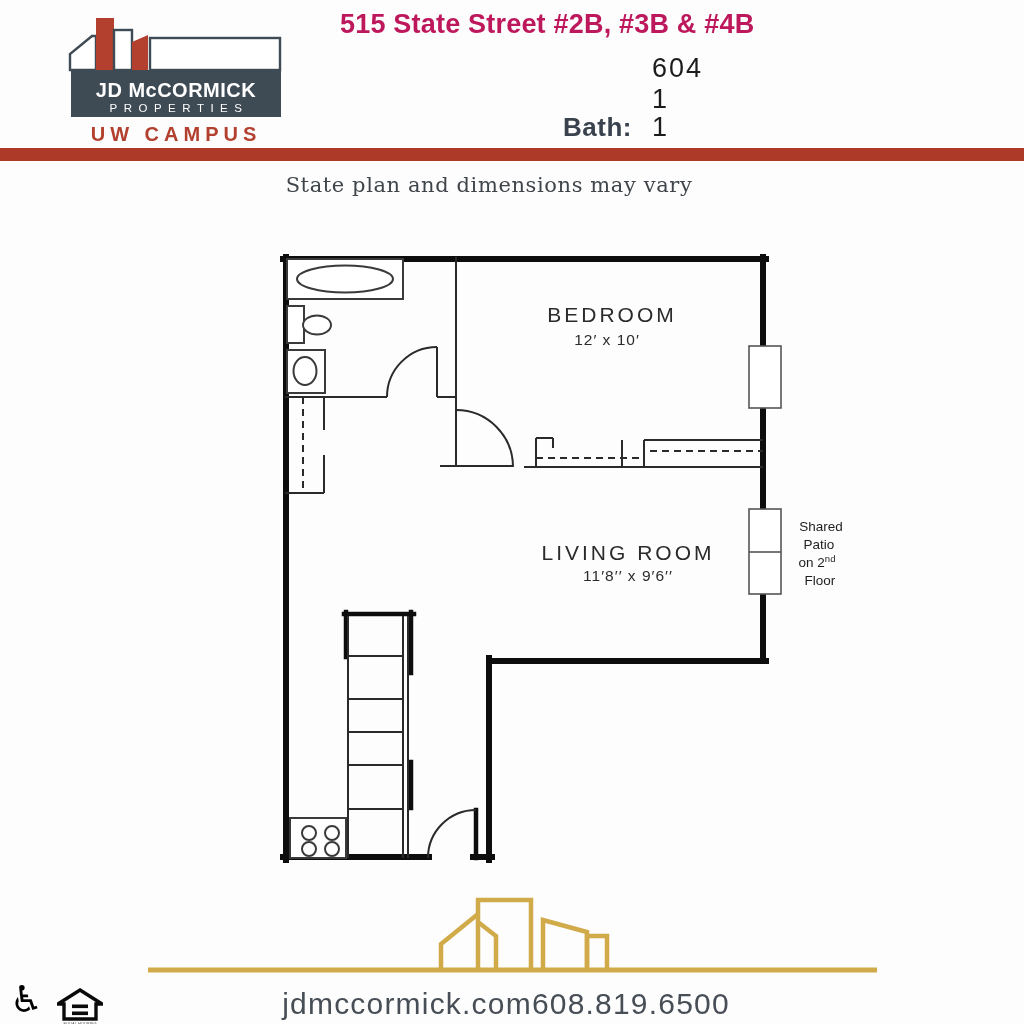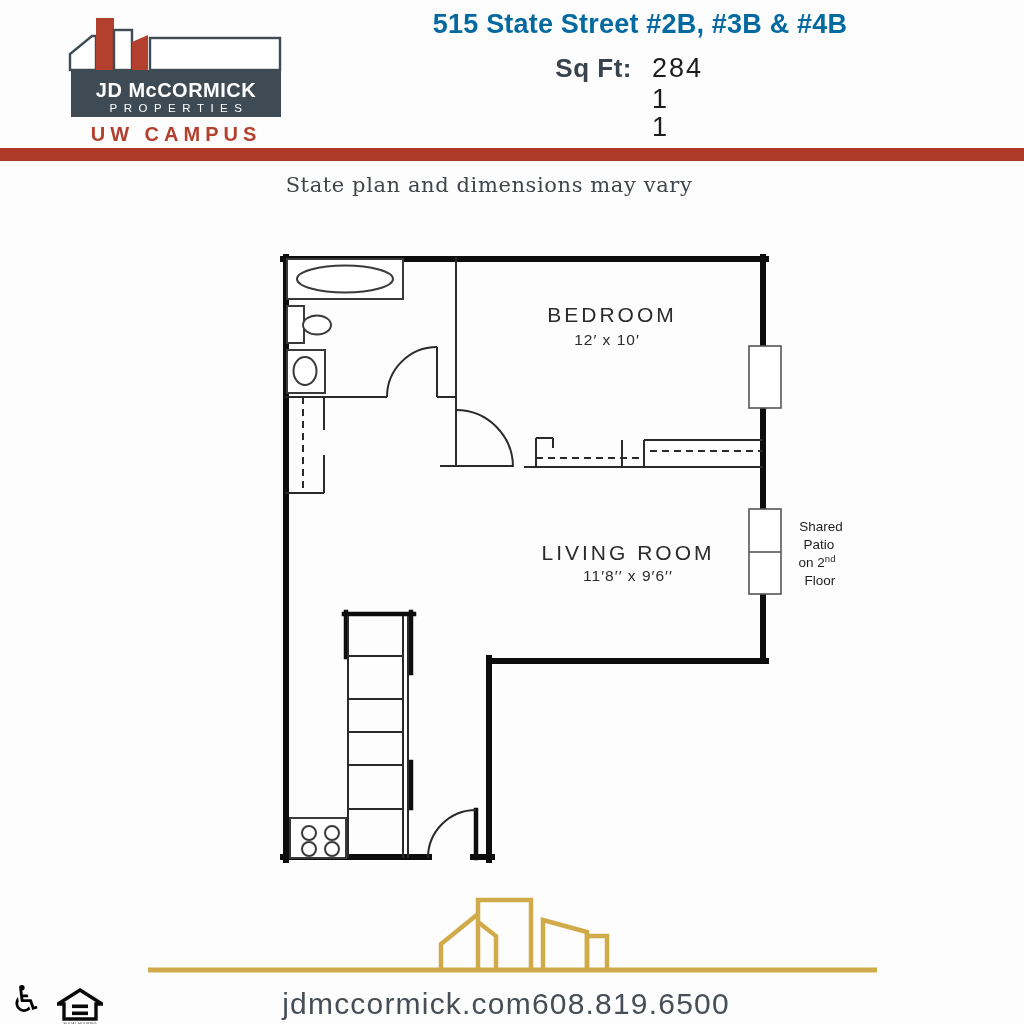--- a/index.html
+++ b/index.html
@@ -4,22 +4,22 @@
 <style>
   html,body{margin:0;padding:0;}
   body{
     width:1024px;height:1024px;position:relative;overflow:hidden;
     background:#fdfdfd;
     font-family:"Liberation Sans", sans-serif;
   }
   
   .logo-svg{position:absolute;left:58px;top:8px;}
   .title{
-    position:absolute;left:340px;top:9px;width:600px;text-align:center;
-    font-size:27px;font-weight:800;letter-spacing:.2px;color:#0369a1;
+    position:absolute;left:340px;top:9px;width:600px;
+    font-size:27px;font-weight:800;letter-spacing:.2px;color:#be185d;
   }
   .stat-row{position:absolute;left:340px;width:600px;height:29px;}
   .stat-row .lbl{
     position:absolute;left:0;width:292px;text-align:right;
     font-size:26px;font-weight:800;color:#39424d;letter-spacing:.5px;
   }
   .stat-row .val{
     position:absolute;left:312px;font-size:27px;font-weight:400;
     color:#1c1c1c;letter-spacing:2px;
   }
@@ -66,27 +66,27 @@
   </g>
   <rect x="13" y="62" width="210" height="47" fill="#3e4a54"></rect>
   <text x="118" y="89" text-anchor="middle" fill="#ffffff" font-size="20" font-weight="800" letter-spacing="0.5">JD McCORMICK</text>
   <text x="121" y="104" text-anchor="middle" fill="#ffffff" font-size="11.5" letter-spacing="6.5">PROPERTIES</text>
   <text x="118" y="133" text-anchor="middle" fill="#b3402e" font-size="20" font-weight="800" letter-spacing="5">UW CAMPUS</text>
 </svg>
 
 <div class="title">515 State Street #2B, #3B &amp; #4B</div>
 
 <div class="stat-row row-0">
-  <span class="lbl">Sq Ft:</span>
-  <span class="val">284</span>
+  <span class="val">604</span>
 </div>
 <div class="stat-row row-1">
   <span class="val">1</span>
 </div>
 <div class="stat-row row-2">
+  <span class="lbl">Bath:</span>
   <span class="val">1</span>
 </div>
 
 <div class="red-bar"></div>
 
 <div class="tagline">State plan and dimensions may vary</div>
 
 <svg class="plan-svg" width="1024" height="1024" viewBox="0 0 1024 1024">
 
   <g>

